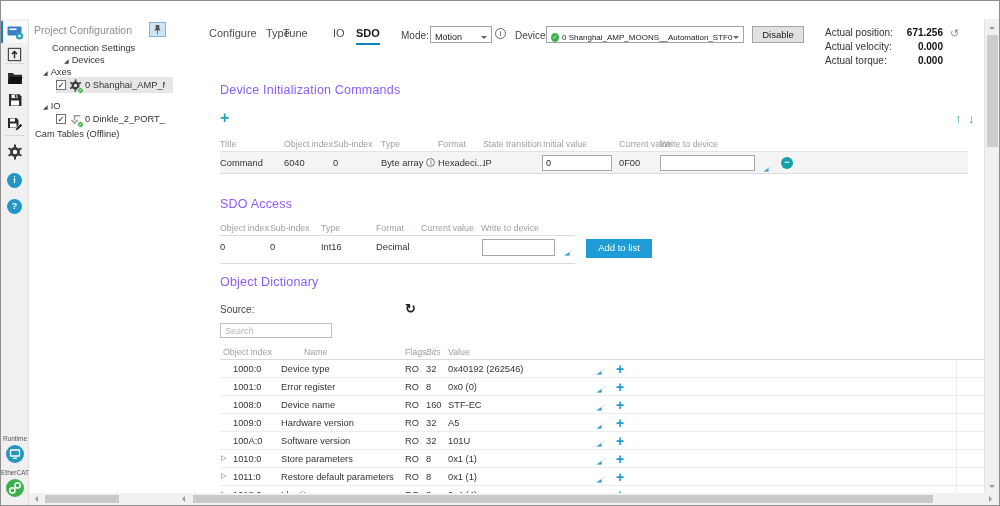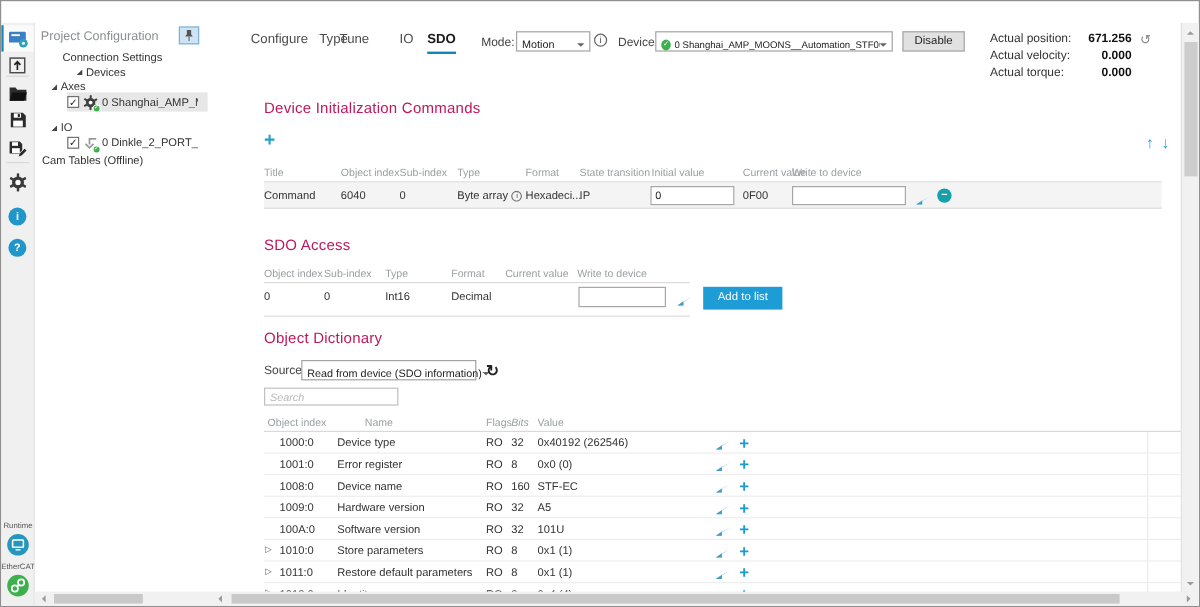--- a/index.html
+++ b/index.html
@@ -40,21 +40,21 @@
   .tab { font-size:11px; color:#4d4d4d; padding-bottom:4px; }
   .tab.active { font-weight:bold; color:#1a1a1a; border-bottom:2px solid #1286b8; }
   .lbl { font-size:10px; color:#444; }
   .combo { border:1px solid #a3a3a3; background:#fff; height:17px; display:flex; align-items:flex-end; font-size:9px; color:#222; padding:0 4px; }
   .combo .sp { flex:1; }
   .caret { width:0; height:0; border:3.2px solid transparent; border-top-color:#656565; margin-top:6px; }
   .btn { background:#e1e1e1; border:1px solid #a5a5a5; font-size:9.5px; color:#222; text-align:center; line-height:15px; }
   .stat-lbl { font-size:10px; color:#333; }
   .stat-val { font-size:10px; font-weight:bold; color:#111; text-align:right; }
   .reset-ico { font-size:11px; color:#8a8a8a; }
-  .sec-h { font-size:12.5px; color:#be185d; letter-spacing:0.2px; }
+  .sec-h { font-size:12.5px; color:#8b5cf6; letter-spacing:0.2px; }
   .col-h { font-size:8.8px; color:#9aa0a2; }
   .cell { font-size:9.3px; color:#333; }
   .plus-big { font-size:16px; color:#2aa0c8; font-weight:bold; line-height:14px; }
   .updown { font-size:13px; color:#2aa0c8; }
   .tb-input { position:absolute; border:1px solid #a7a7a7; background:#fff; font-size:9px; color:#222; padding:0 3px; font-family:"Liberation Sans",sans-serif; }
   .info-o { display:inline-block; width:9px; height:9px; border:1px solid #777; border-radius:50%; font-size:6.5px; line-height:8px; text-align:center; color:#555; margin-left:3px; vertical-align:1px; }
   .minus-circ { display:inline-block; width:12px; height:12px; border-radius:50%; background:#15a0ad; color:#fff; font-size:9px; line-height:11px; text-align:center; font-weight:bold; }
   .blue-btn { background:#1e9cd6; color:#fff; font-size:9.5px; text-align:center; line-height:18px; }
   .hline { position:absolute; height:1px; background:#dcdcdc; }
   .refresh { font-size:13px; font-weight:bold; color:#222; }
@@ -311,25 +311,20 @@
       <svg width="13" height="11" viewBox="0 0 13 11">
           <path d="M0.5 10.5 12.5 3.5 5.5 7v3.5z" fill="#8cc6e0"></path>
           <path d="M0.5 10.5 5.5 7v3.5z" fill="#3f9ec7"></path>
         </svg>
     </span>
     <div class="abs blue-btn" style="left:411px; top:220px; width:66px; height:19px;">Add to list</div>
     <div class="hline" style="left:45px; top:244px; width:355px;"></div>
 
     <div class="abs sec-h" style="left:45px; top:256px;">Object Dictionary</div>
     <div class="abs lbl" style="left:45px; top:285px;">Source:</div>
-    <div class="abs combo" style="left:76px; top:281px; width:146px;">
-      <span>Read from device (SDO information)</span>
-        <span class="sp"></span>
-        <span class="caret"></span>
-    </div>
     <div class="abs refresh" style="left:230px; top:282px;">↻</div>
     <input class="search-in" style="left: 45px; top: 304px; width: 112px; height: 15px;" placeholder="Search">
 
     <div class="abs col-h" style="left:48px; top:328px;">Object index</div>
     <div class="abs col-h" style="left:106px; top:328px;padding-left:23px;">Name</div>
     <div class="abs col-h" style="left:230px; top:328px;">Flags</div>
     <div class="abs col-h" style="left:251px; top:328px;font-style:italic;">Bits</div>
     <div class="abs col-h" style="left:273px; top:328px;">Value</div>
     <div class="hline" style="left:45px; top:340px; width:765px; background:#d9d9d9;"></div>
     <div class="abs" style="left:781px; top:341px; width:1px; height:134px; background:#ececec;"></div>

